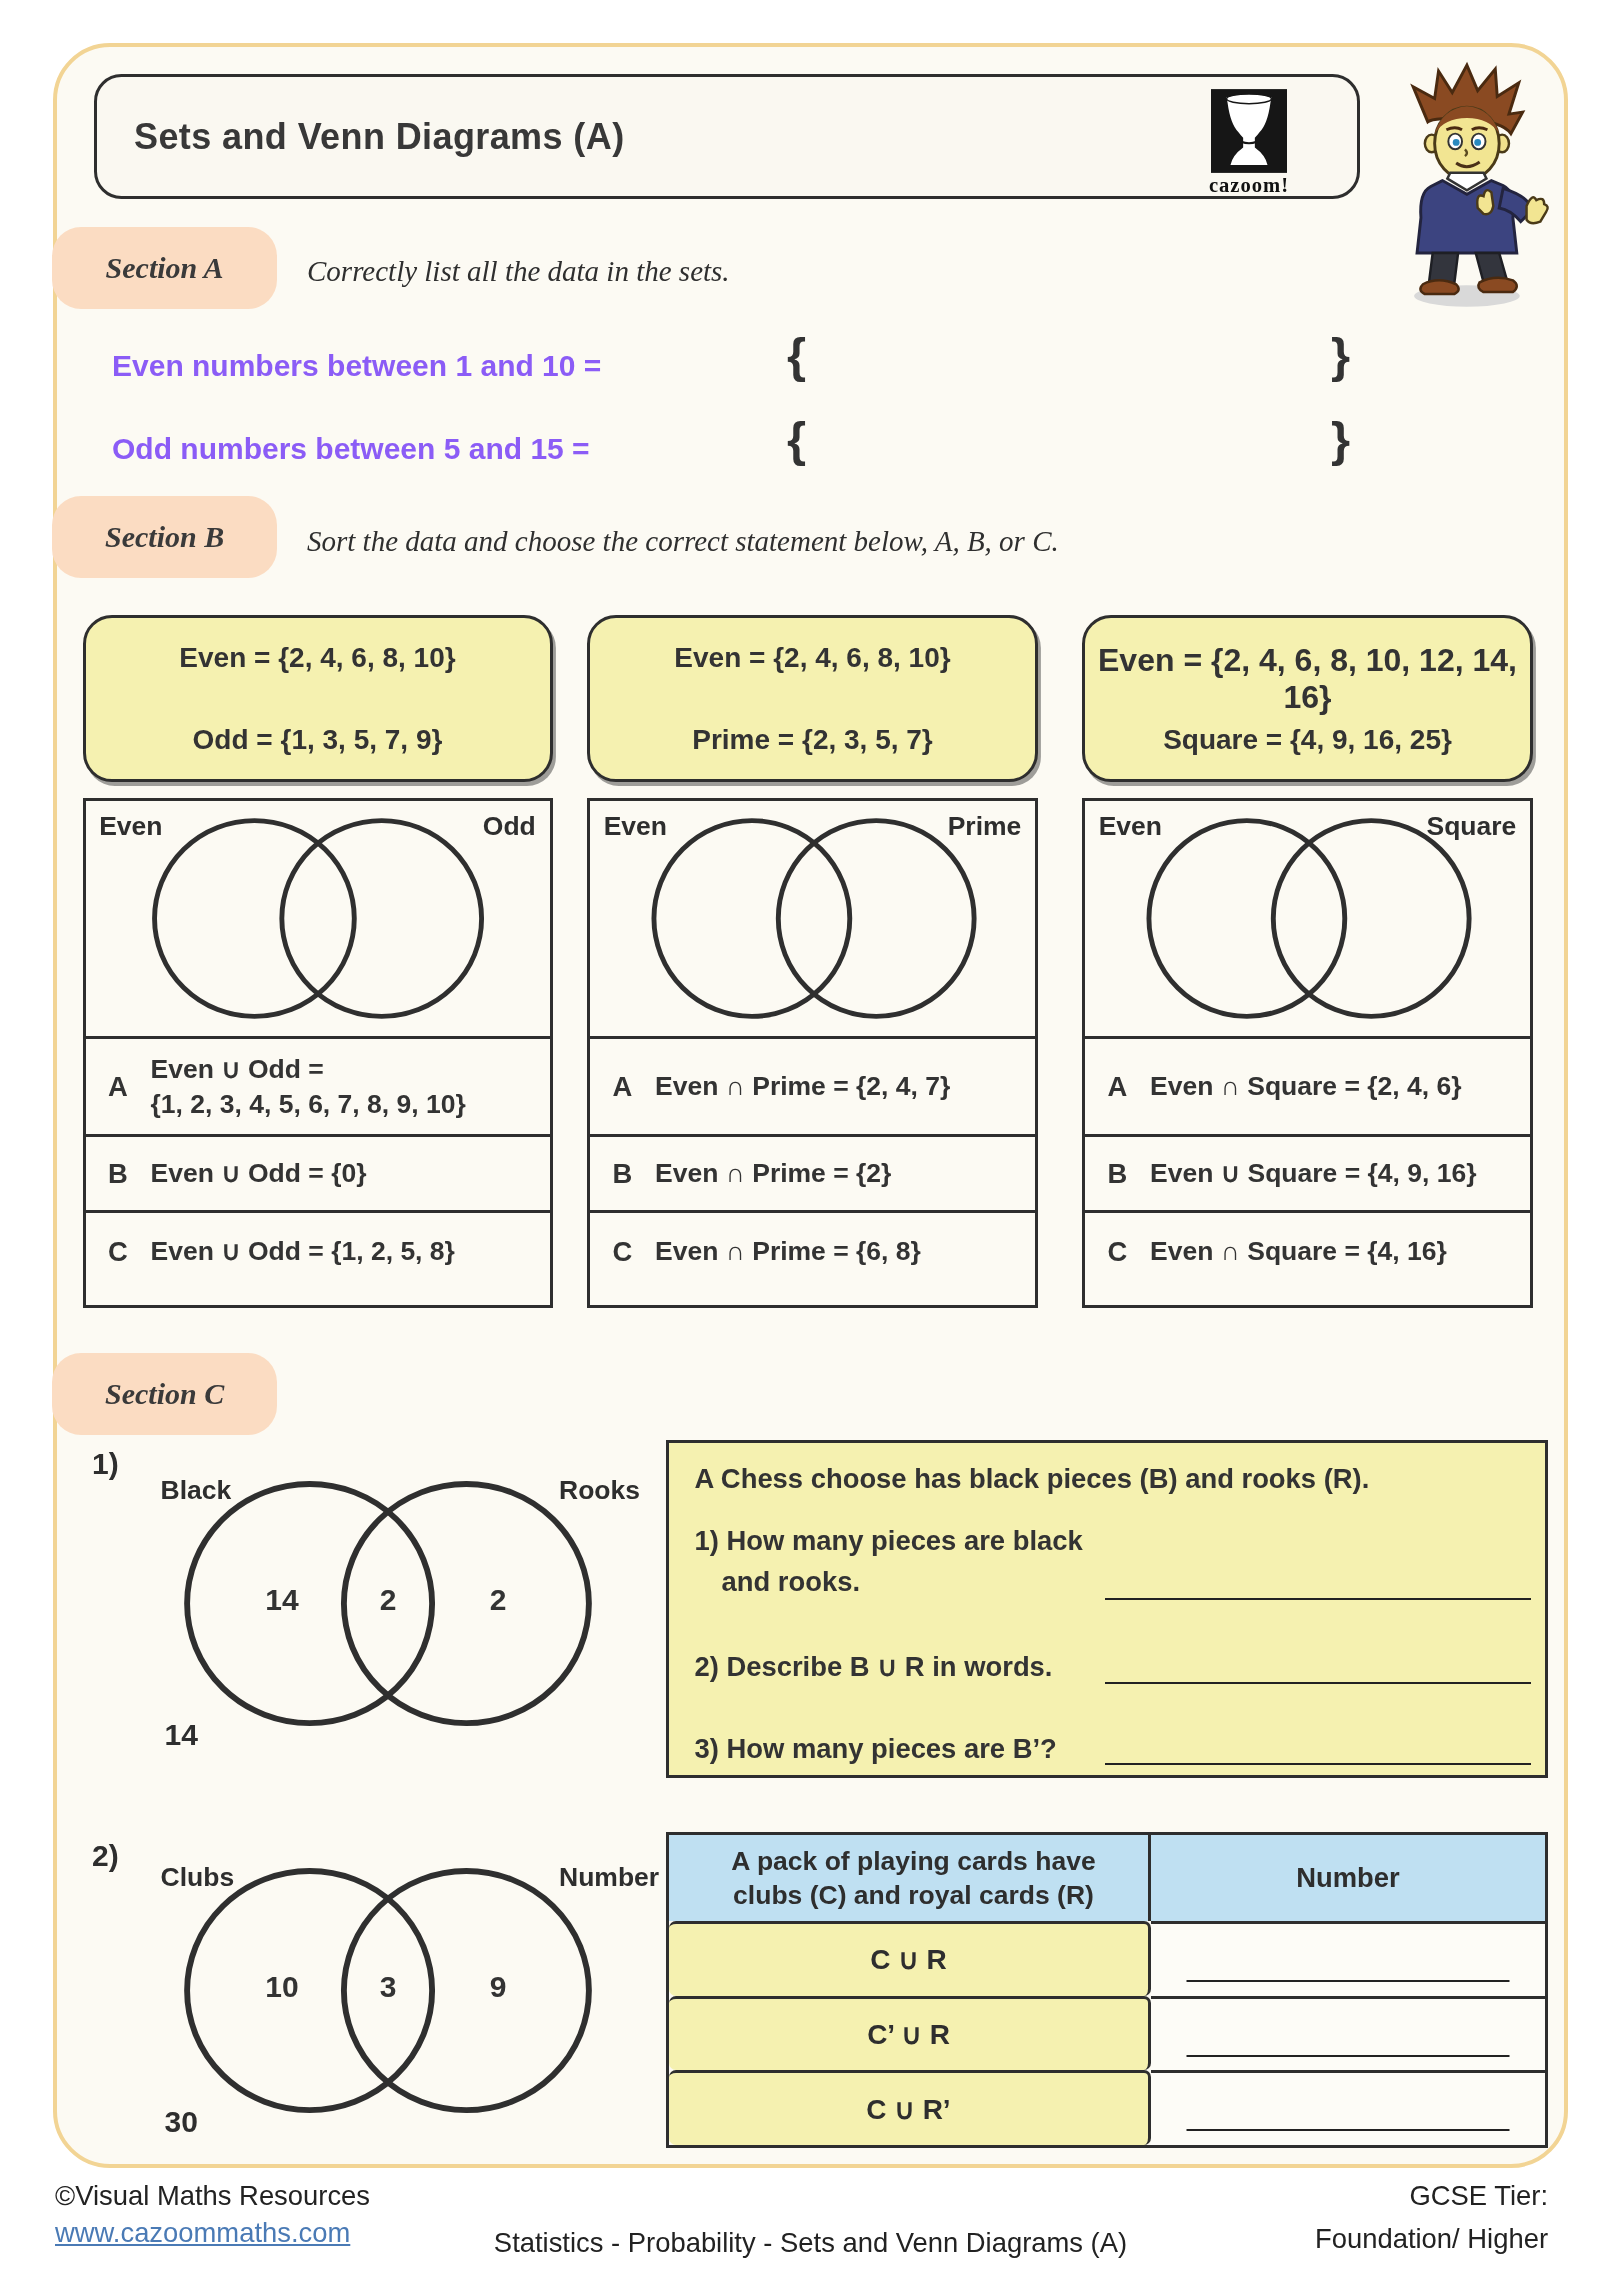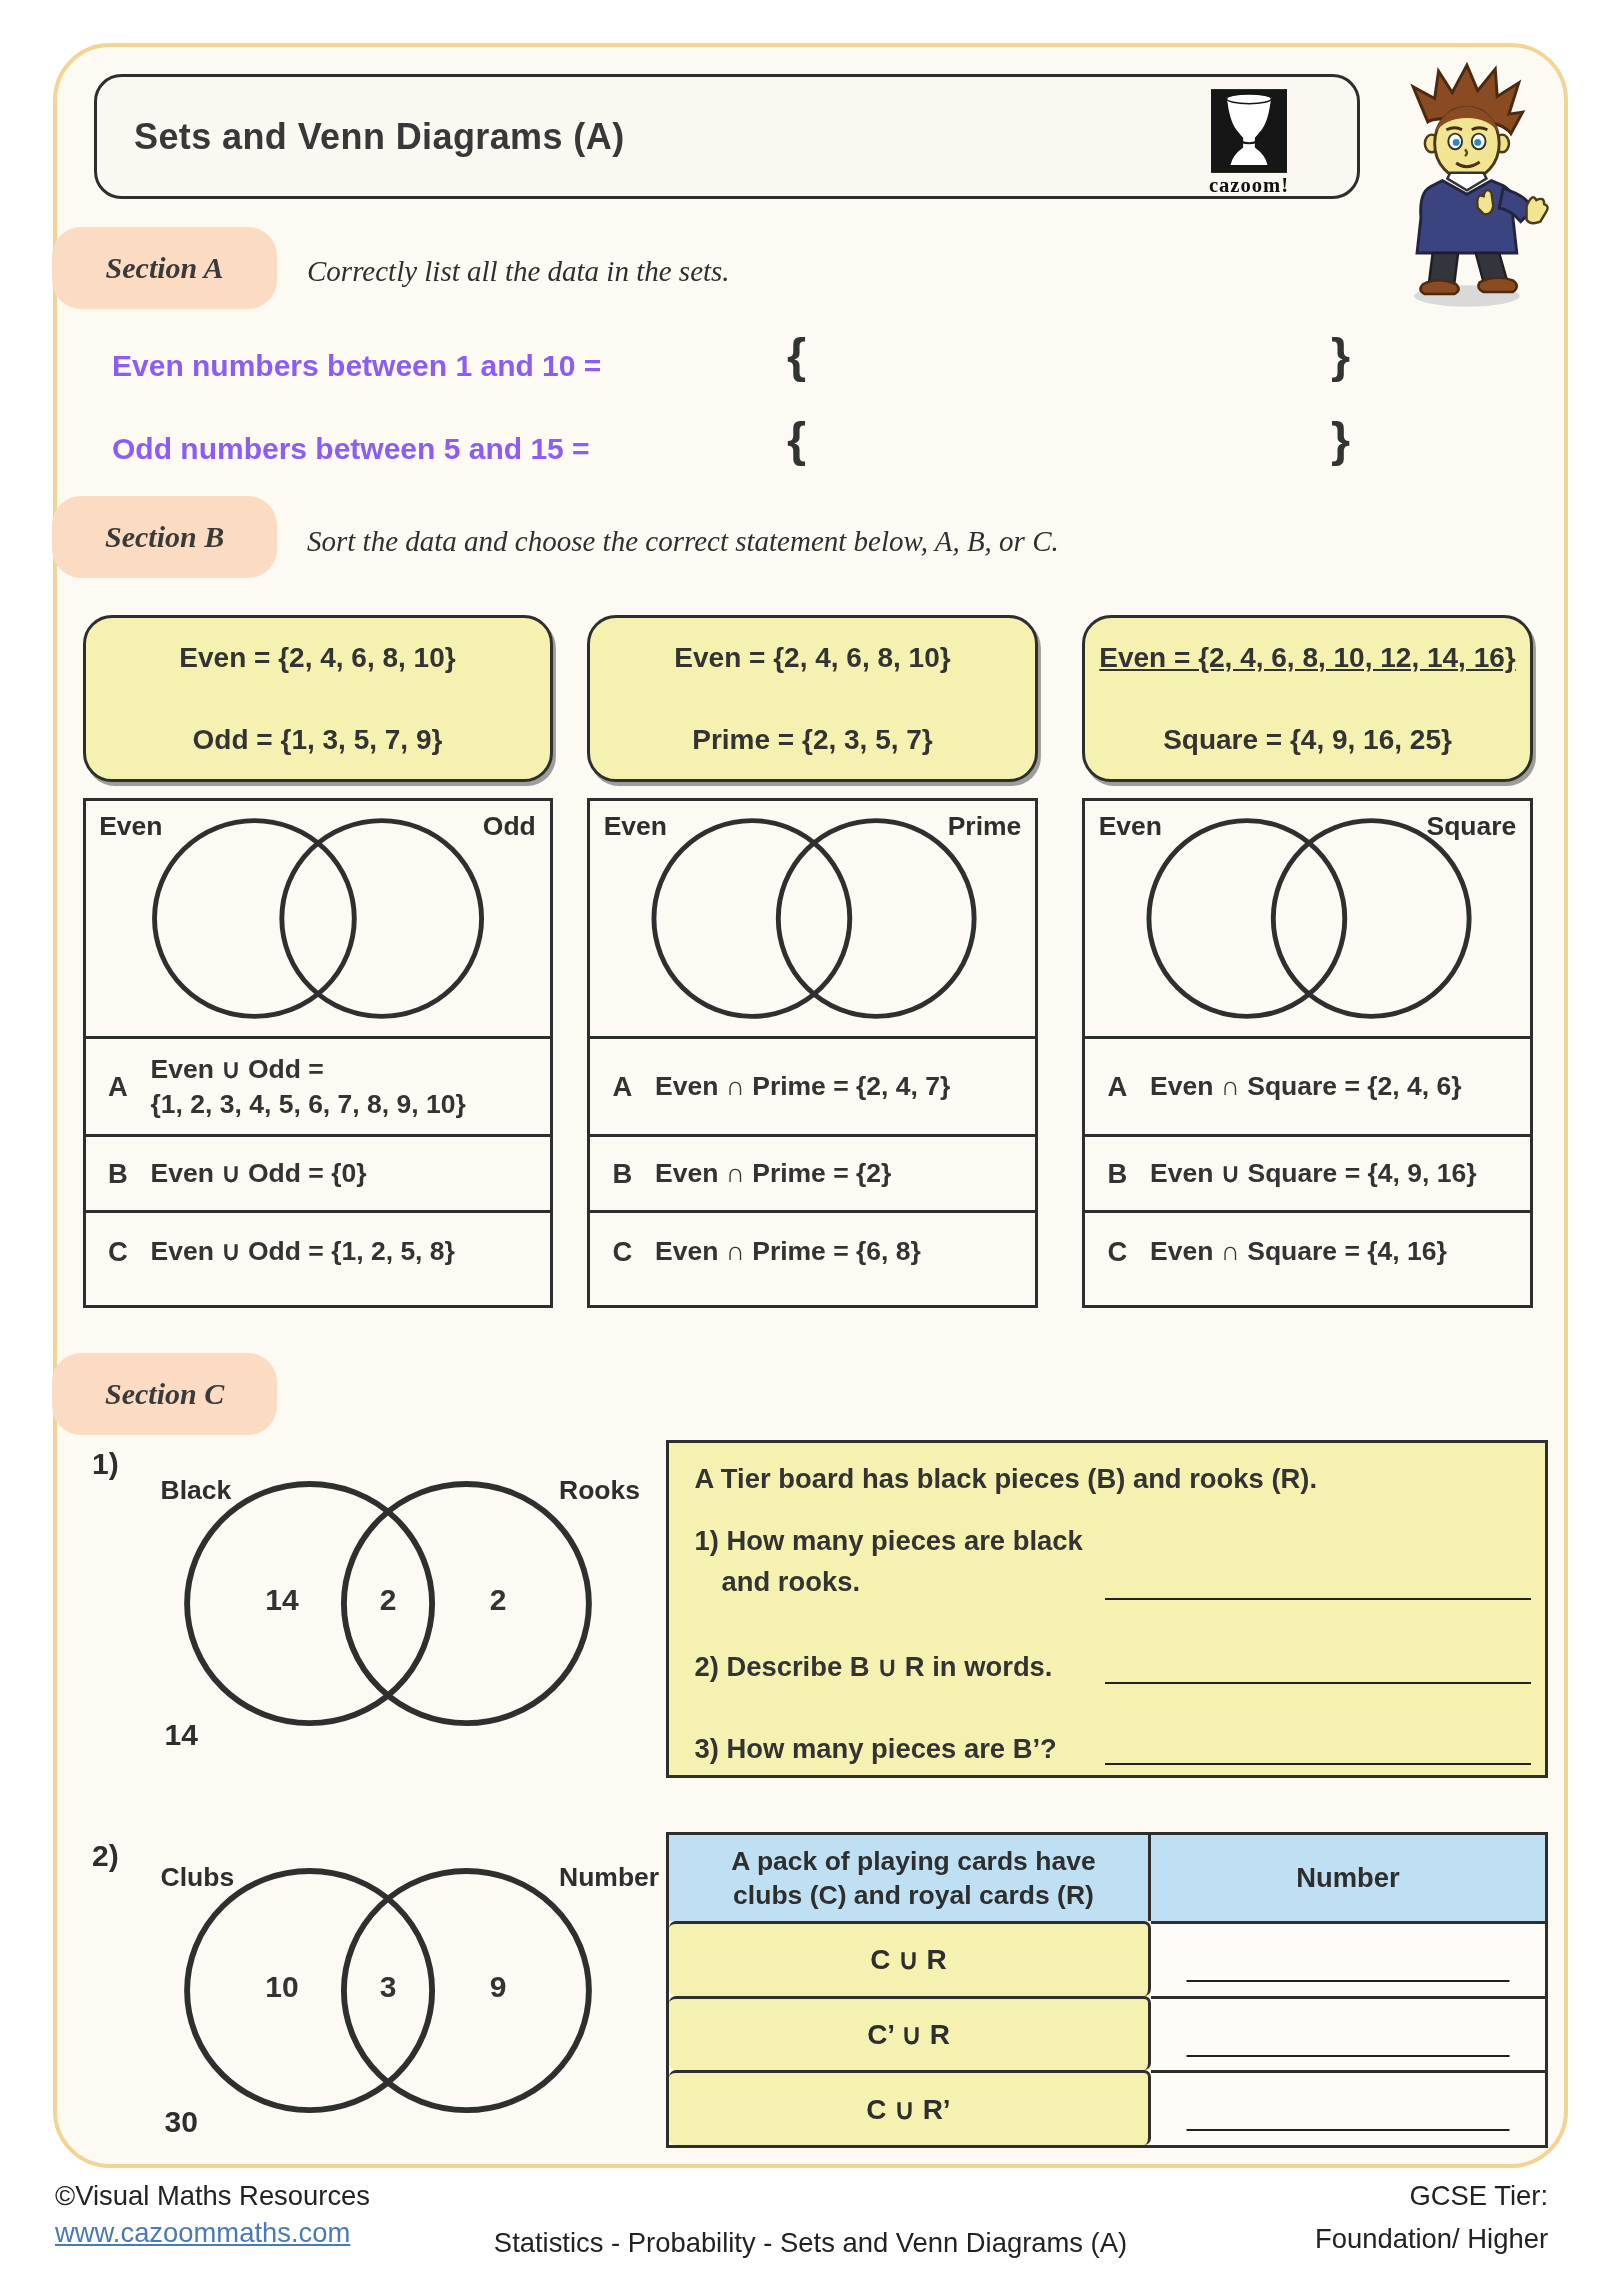--- a/index.html
+++ b/index.html
@@ -43,21 +43,21 @@
 
   
   .def-box { position:absolute; top:568px; height:167px; background:#f5f1b0;
     border:3.9px solid #2e2e2e; border-radius:29px;
     box-shadow:2.9px 3.9px 0 rgba(45,45,45,.45);
     display:flex; flex-direction:column; justify-content:space-between;
     padding:23.5px 7.8px; text-align:center; font-weight:bold; font-size:28px; color:#333; }
   #def-1 { left:25.5px;  width:470px; }
   #def-2 { left:530px; width:451px; }
   #def-3 { left:1025px; width:451px; }
-  #def-3 .def-line1 { font-size:28px;text-decoration:underline; }
+  #def-3 .def-line1 { font-size:32px; }
 
   
   .venn-box { position:absolute; top:751px; height:510px; border:3.9px solid #2e2e2e; }
   #vb-1 { left:25.5px;  width:470px; }
   #vb-2 { left:530px; width:451px; }
   #vb-3 { left:1025px; width:451px; }
   .venn-area { position:relative; height:235px; }
   .venn-label-left  { position:absolute; left:13.7px;  top:9.8px; font-size:26.5px; font-weight:600; }
   .venn-label-right { position:absolute; right:13.7px; top:9.8px; font-size:26.5px; font-weight:600; }
   .venn-svg { position:absolute; left:0; top:0; }
@@ -277,21 +277,21 @@
     </svg>
     <span class="cv-label-left">Black</span>
     <span class="cv-label-right">Rooks</span>
     <span class="cv-num cv-left">14</span>
     <span class="cv-num cv-mid">2</span>
     <span class="cv-num cv-right">2</span>
     <span class="cv-outside">14</span>
   </div>
 
   <div class="chess-box">
-    <div class="cb-text" id="cb-intro">A Tier board has black pieces (B) and rooks (R).</div>
+    <div class="cb-text" id="cb-intro">A Chess choose has black pieces (B) and rooks (R).</div>
     <div class="cb-text" id="cb-q1a">1) How many pieces are black</div>
     <div class="cb-text" id="cb-q1b">and rooks.</div>
     <div class="cb-line" id="cbl-1"></div>
     <div class="cb-text" id="cb-q2">2) Describe B ∪ R in words.</div>
     <div class="cb-line" id="cbl-2"></div>
     <div class="cb-text" id="cb-q3">3) How many pieces are B’?</div>
     <div class="cb-line" id="cbl-3"></div>
   </div>
 
   <div class="qnum" id="qnum-2">2)</div>

